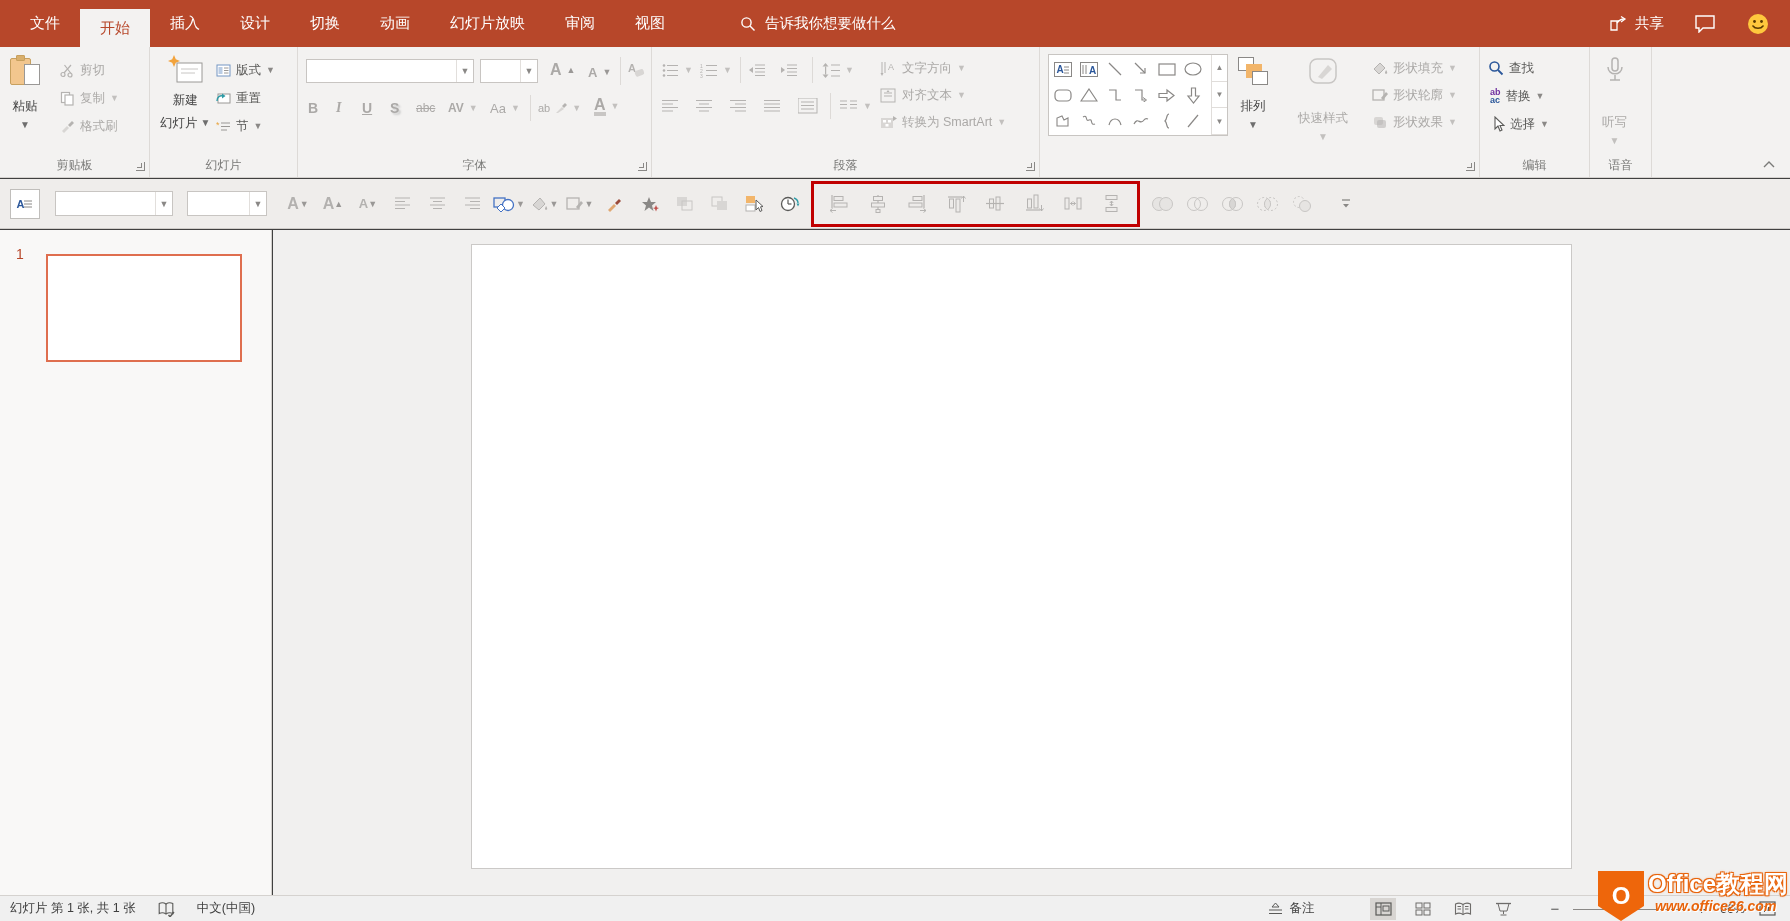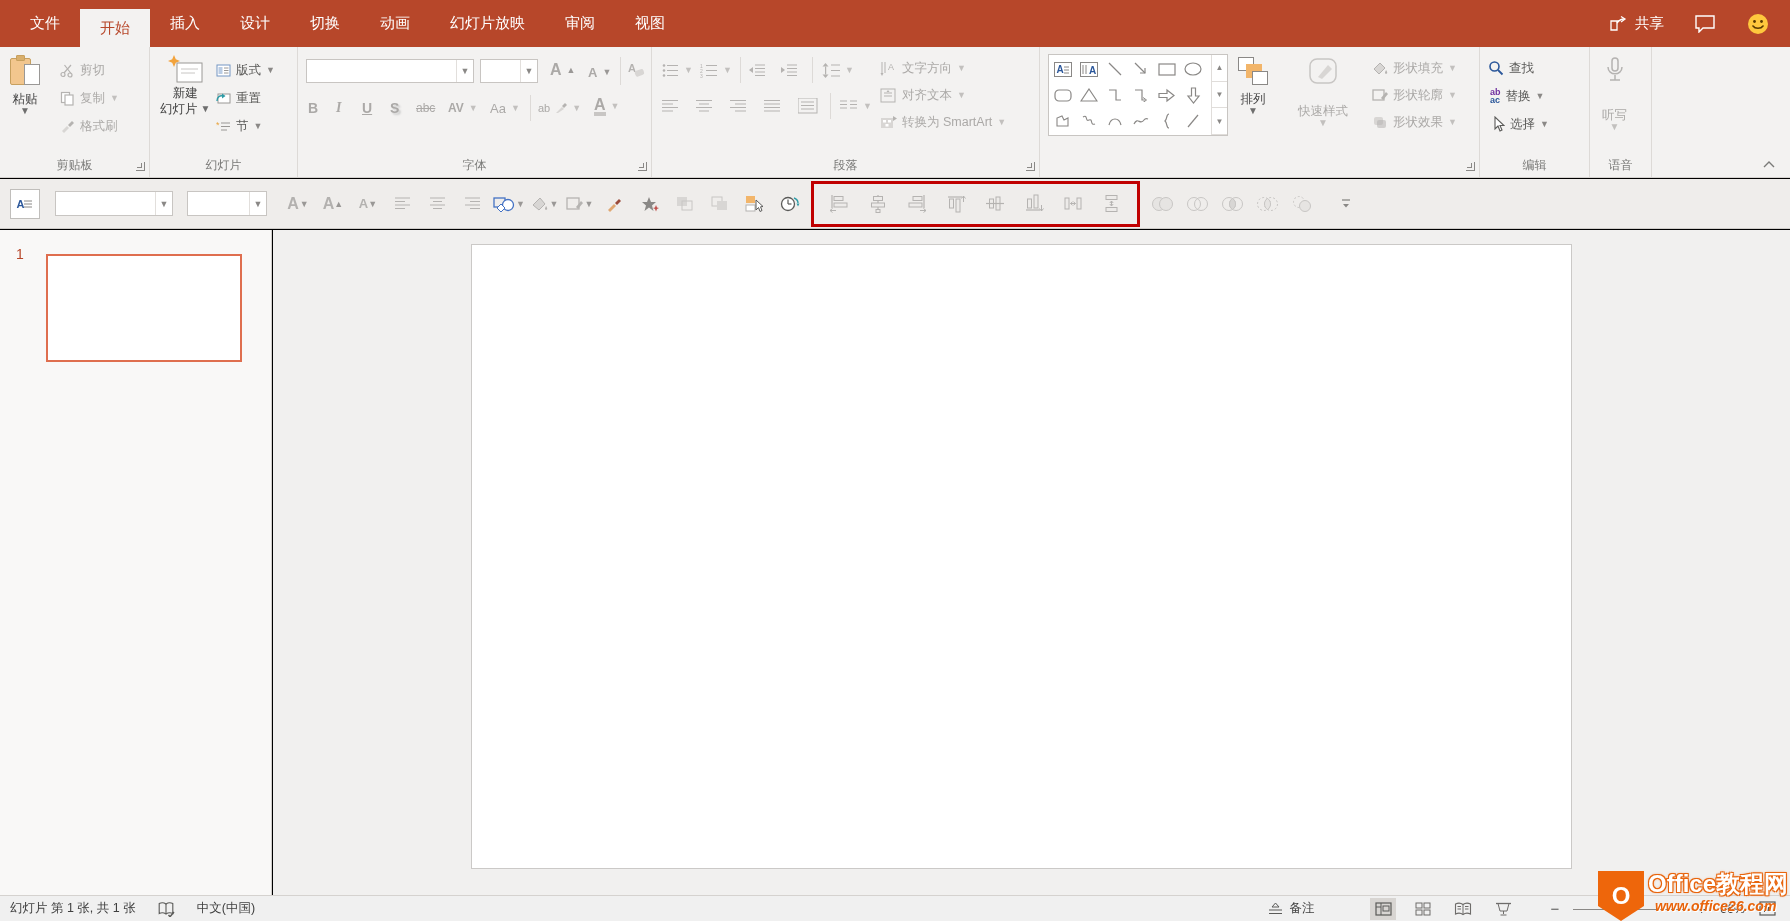--- a/index.html
+++ b/index.html
@@ -1,18 +1,18 @@
 <!DOCTYPE html>
 <html><head>
 <meta charset="utf-8">
 <style>
   * { box-sizing: border-box; }
   html,body { margin:0; padding:0; width:1790px; height:921px; overflow:hidden;
     font-family:"Liberation Sans","DejaVu Sans",sans-serif; background:#fff; }
-  .app { position:relative; width:1790px; height:921px; background:#000000; }
+  .app { position:relative; width:1790px; height:921px; background:#404040; }
 
   
   .titlebar { position:absolute; top:0; left:0; right:0; height:47px; background:#B7472A;
     display:flex; align-items:stretch; color:#fff; }
   .tabs { display:flex; align-items:stretch; margin-left:10px; }
   .tab { padding:0 20px; display:flex; align-items:center; font-size:15px; cursor:default; white-space:nowrap; }
   .tab.active { background:#F3F2F1; color:#B7472A; margin-top:9px; padding-top:0; }
   .tellme { display:flex; align-items:center; gap:9px; margin-left:55px; font-size:14.5px; }
   .tb-right { margin-left:auto; display:flex; align-items:center; gap:30px; margin-right:20px; }
   .share { display:flex; align-items:center; gap:7px; font-size:14.5px; }
@@ -20,21 +20,21 @@
   
   .ribbon { position:absolute; top:47px; left:0; right:0; height:131px; background:#F3F2F1;
     border-bottom:1px solid #D5D2CF; }
   .group { position:absolute; top:0; height:130px; border-right:1px solid #DDDAD7; }
   .glabel { position:absolute; bottom:3px; left:0; right:0; text-align:center; font-size:12px; color:#7A7A78; }
   .launcher { position:absolute; right:4px; bottom:6px; width:9px; height:9px;
     border-right:1.6px solid #8A8886; border-bottom:1.6px solid #8A8886; }
   .launcher:after { content:""; position:absolute; right:2px; bottom:2px; width:4px; height:4px;
     border-right:1.6px solid #8A8886; border-bottom:1.6px solid #8A8886; }
   .bigbtn { position:absolute; display:flex; flex-direction:column; align-items:center;
-    font-size:12.5px; color:#444; line-height:16px; }
+    font-size:12.5px; color:#444; line-height:16px;gap:7px; }
   .bigbtn .caret { color:#6E6E6E; font-size:10px; line-height:8px; }
   .rbtn { position:absolute; display:flex; align-items:center; gap:5px; font-size:12.5px;
     color:#595957; height:22px; white-space:nowrap; }
   .rbtn .caret { font-size:9px; color:#8A8886; }
   .dis { color:#ABA9A7 !important; }
   .dis .caret { color:#C2C0BE; }
   .combo { background:#fff; border:1px solid #C8C5C2; height:24px; display:flex; align-items:center; }
   .combo .carea { margin-left:auto; width:17px; align-self:stretch; border-left:1px solid #E2DFDC;
     display:flex; align-items:center; justify-content:center; color:#8A8886; font-size:9px; }
   .vline { position:absolute; width:1px; background:#DDDAD7; }
@@ -114,20 +114,29 @@
       <div class="tab">文件</div>
       <div class="tab active">开始</div>
       <div class="tab">插入</div>
       <div class="tab">设计</div>
       <div class="tab">切换</div>
       <div class="tab">动画</div>
       <div class="tab">幻灯片放映</div>
       <div class="tab">审阅</div>
       <div class="tab">视图</div>
     </nav>
+    <div class="tellme">
+      <span>
+        <svg width="16" height="16" viewBox="0 0 16 16">
+            <circle cx="6.5" cy="6.5" r="4.6" fill="none" stroke="#fff" stroke-width="1.4"></circle>
+            <line x1="10" y1="10" x2="14.5" y2="14.5" stroke="#fff" stroke-width="1.4"></line>
+          </svg>
+      </span>
+      <span>告诉我你想要做什么</span>
+    </div>
     <div class="tb-right">
       <div class="share">
         <span>
           <svg width="20" height="18" viewBox="0 0 20 18">
               <path d="M3,6 h6 v9 h-6 z M9,6 h2" fill="none" stroke="#fff" stroke-width="1.3"></path>
               <path d="M9,8 C12,4 14,4 16,4" fill="none" stroke="#fff" stroke-width="1.3"></path>
               <path d="M13,1.5 L17,4 L13,7" fill="none" stroke="#fff" stroke-width="1.3"></path>
             </svg>
         </span>
         <span>共享</span>

